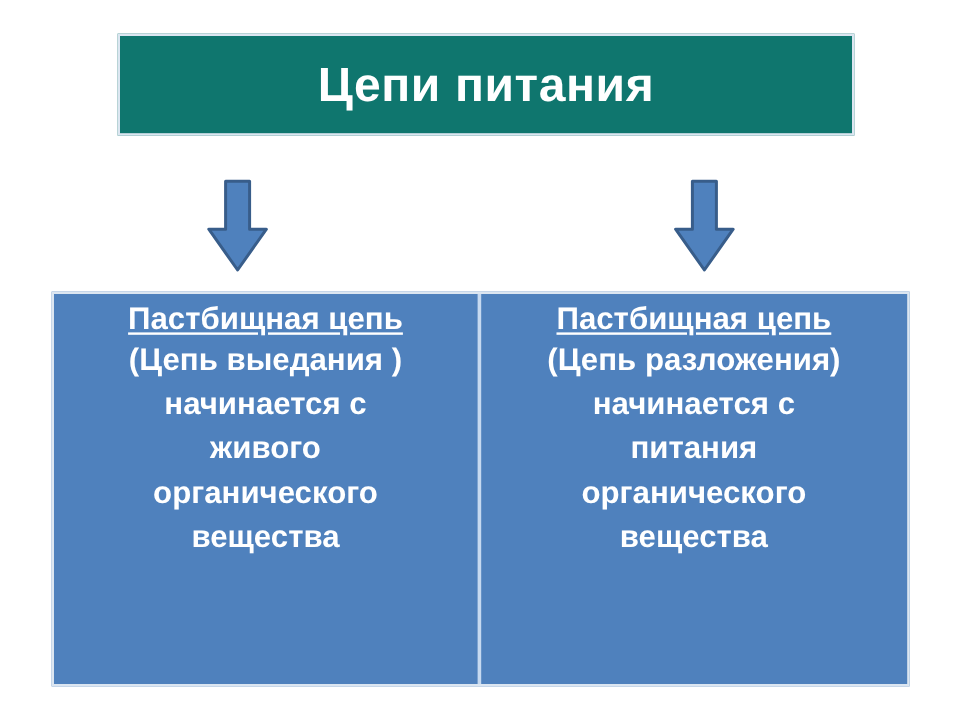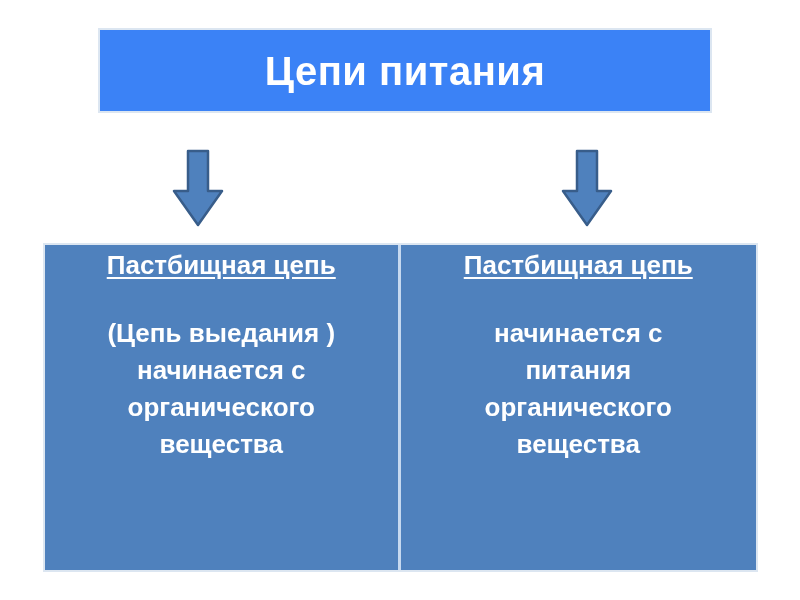--- a/index.html
+++ b/index.html
@@ -16,21 +16,21 @@
     -webkit-font-smoothing: antialiased;
   }
 
   
   #title-box {
     position: absolute;
     left: 98px;
     top: 28px;
     width: 614px;
     height: 85px;
-    background: #3b82f6;
+    background: #0f766e;
     border: 2px solid #DCE6F1;
     box-sizing: border-box;
     display: flex;
     align-items: center;
     justify-content: center;
   }
   #title-text {
     color: #FFFFFF;
     font-size: 40px;
     font-weight: bold;
@@ -77,21 +77,20 @@
   }
   .chain-heading {
     font-size: 26px;
     font-weight: bold;
     text-decoration: underline;
     text-underline-offset: 3px;
     line-height: 1.15;
     white-space: nowrap;
   }
   .chain-body {
-    margin-top: 34px;
     font-size: 26px;
     font-weight: bold;
     line-height: 1.42;
   }
   .chain-body div {
     white-space: nowrap;
   }
 </style>
 </head>
 <body>
@@ -112,28 +111,30 @@
   </svg>
 </div>
 
 <div id="chains-box">
 
   <div class="chain-col" id="col-left">
     <div class="chain-heading">Пастбищная цепь</div>
     <div class="chain-body">
       <div>(Цепь выедания )</div>
       <div>начинается с</div>
+      <div>живого</div>
       <div>органического</div>
       <div>вещества</div>
     </div>
   </div>
 
   <div class="chain-col" id="col-right">
     <div class="chain-heading">Пастбищная цепь</div>
     <div class="chain-body">
+      <div>(Цепь разложения)</div>
       <div>начинается с</div>
       <div>питания</div>
       <div>органического</div>
       <div>вещества</div>
     </div>
   </div>
 
 </div>
 
 </body></html>

